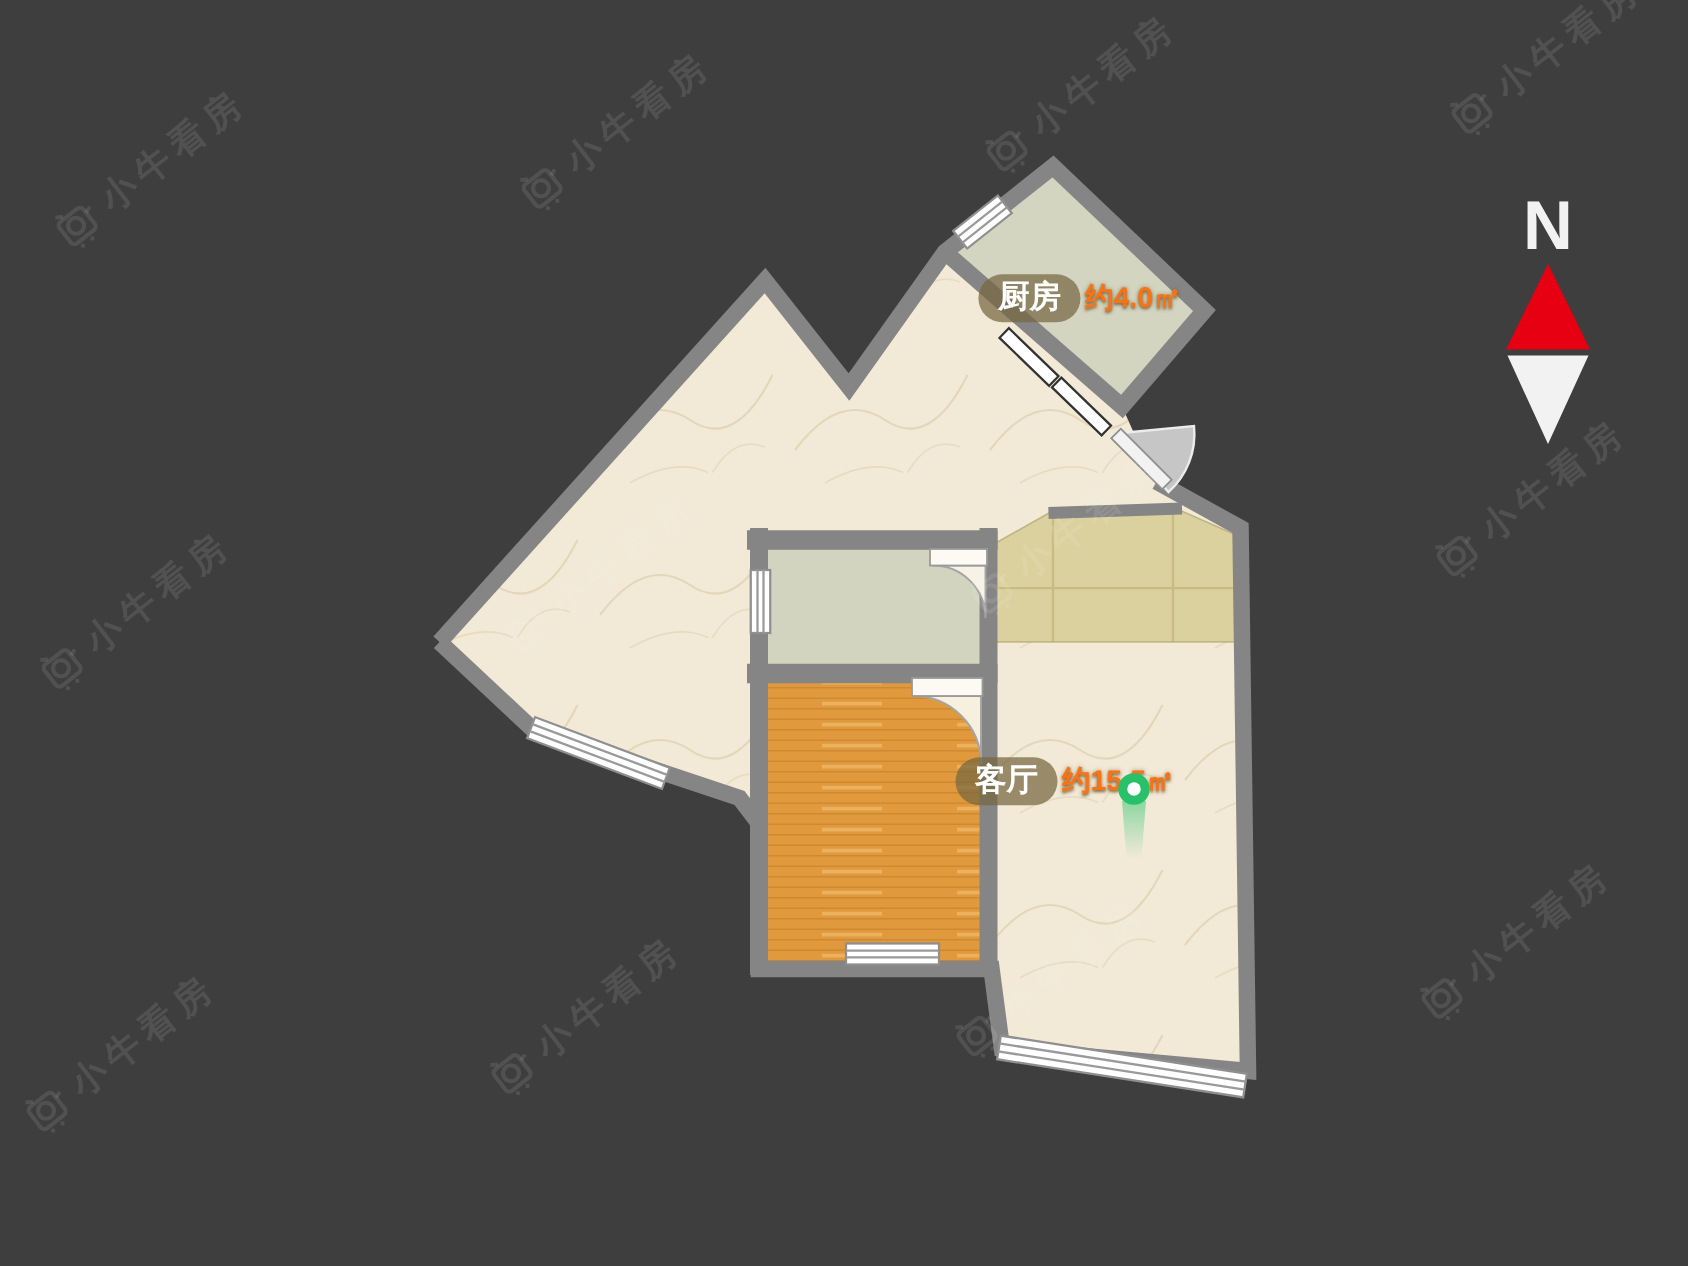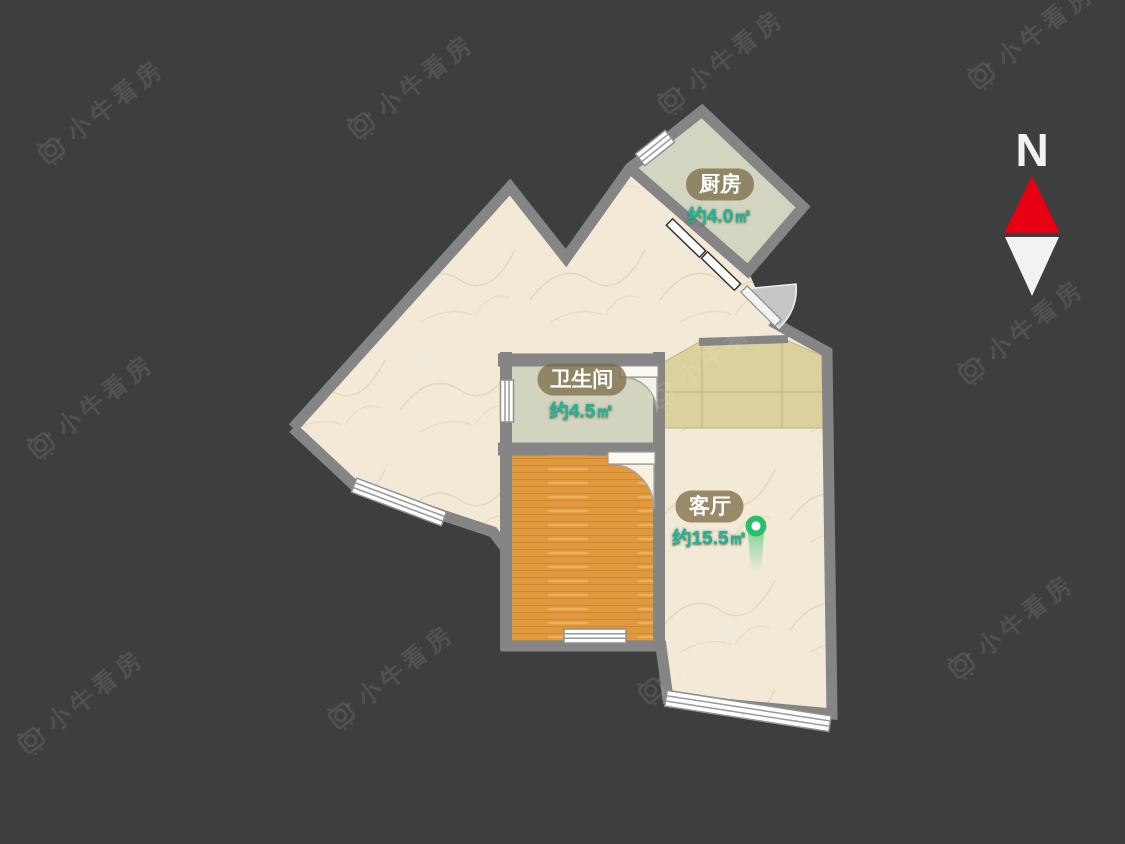--- a/index.html
+++ b/index.html
@@ -6,30 +6,30 @@
   body{
     width:1125px;height:844px;position:relative;overflow:hidden;
     background:#3e3e3e;
     font-family:"Liberation Sans","DejaVu Sans",sans-serif;
   }
   #stage{position:absolute;left:0;top:0;width:1125px;height:844px;}
   #plan-svg{position:absolute;left:0;top:0;}
   
   .room-label{
     position:absolute;transform:translate(-50%,-50%);
-    display:flex;flex-direction:column;align-items:center;gap:3px;
+    display:flex;align-items:center;gap:3px;
     pointer-events:none;z-index:5;white-space:nowrap;
   }
   .room-label .pill{
     background:rgba(118,103,64,0.72);
     color:#ffffff;font-size:21px;font-weight:bold;
     padding:3px 13px;border-radius:17px;line-height:1.25;
   }
   .room-label .area{
-    color:#14b8a6;font-size:19px;font-weight:bold;
+    color:#f97316;font-size:19px;font-weight:bold;
     text-shadow:0 1px 2px rgba(120,95,50,0.85),0 0 3px rgba(120,95,50,0.5);
   }
   
   #pin{position:absolute;left:736px;top:514px;z-index:6;pointer-events:none;}
   
   #compass{position:absolute;left:992px;top:118px;z-index:4;pointer-events:none;}
   
   #watermark-layer{position:absolute;left:0;top:0;width:1125px;height:844px;z-index:9;pointer-events:none;}
   .wm{
     position:absolute;display:flex;align-items:center;gap:7px;
@@ -138,24 +138,20 @@
           <rect x="737" y="301.5" width="48" height="9" fill="#f2f2f2" stroke="#8f8f8f" stroke-width="1.2"></rect>
         </g>
       </g>
     </g>
   </svg>
 
   <div class="room-label" style="left:720px;top:199px">
     <div class="pill">厨房</div>
     <div class="area">约4.0㎡</div>
   </div>
-  <div class="room-label" style="left:582px;top:394px">
-    <div class="pill">卫生间</div>
-    <div class="area">约4.5㎡</div>
-  </div>
   <div class="room-label" style="left:710px;top:521px">
     <div class="pill">客厅</div>
     <div class="area">约15.5㎡</div>
   </div>
 
   <svg id="pin" width="40" height="62" viewBox="0 0 40 62">
     <polygon points="12,20 28,20 25,58 15,58" fill="url(#pintrail)"></polygon>
     <circle cx="20" cy="12" r="10.5" fill="#29c06a"></circle>
     <circle cx="20" cy="12" r="4.5" fill="#ffffff"></circle>
   </svg>

